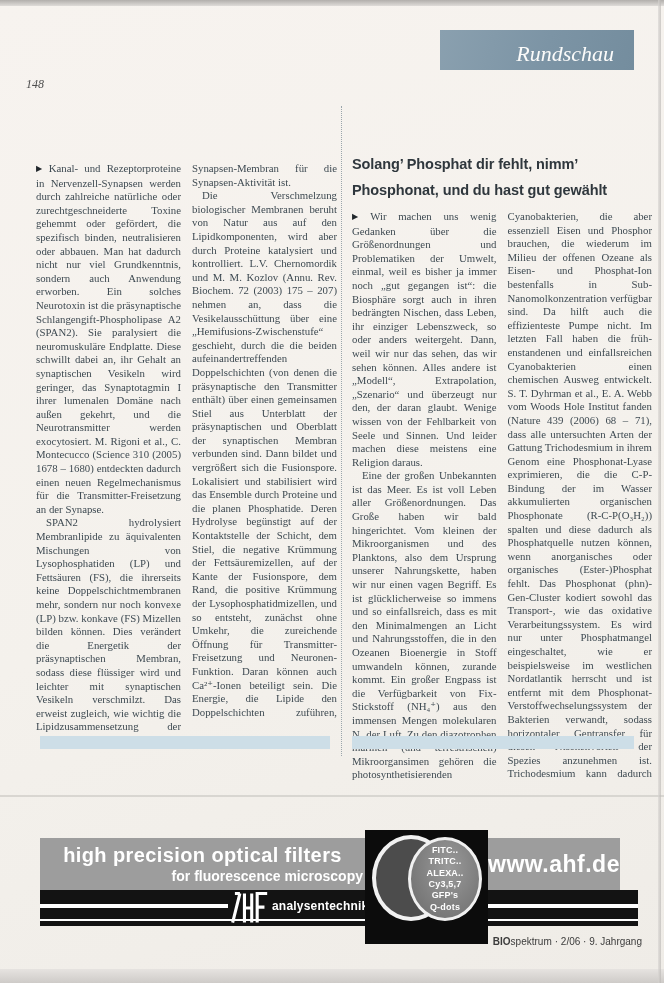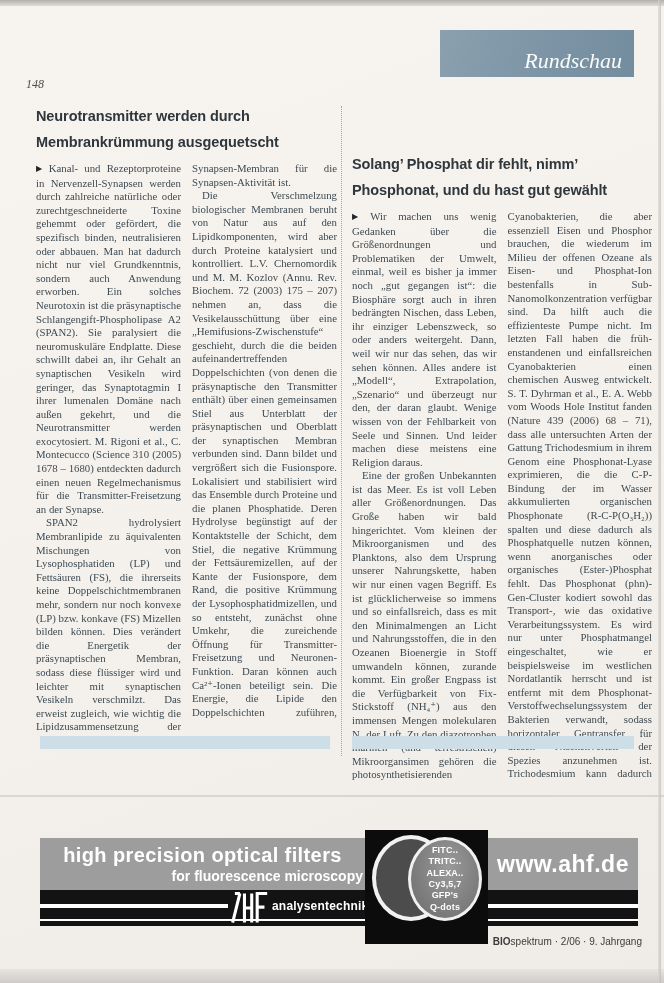--- a/index.html
+++ b/index.html
@@ -16,24 +16,24 @@
   .scan-top{position:absolute;left:0;top:0;width:100%;height:6px;
     background:linear-gradient(#b2afac,#dfdcd9);}
   .scan-bottom{position:absolute;left:0;top:969px;width:100%;height:14px;
     background:linear-gradient(#e6e3e0,#cecbc8);}
   .scan-right{position:absolute;top:0;right:3px;width:3px;height:100%;
     background:linear-gradient(to right,#dad7d4,#b8b5b2);opacity:.65;}
   .scan-line{position:absolute;left:0;top:795px;width:100%;height:2px;
     background:#d4d1cd;opacity:.85;}
   
   .section-banner{
-    position:absolute;left:440px;top:30px;width:194px;height:47px;
+    position:absolute;left:440px;top:30px;width:194px;height:40px;
     background:linear-gradient(105deg,#8aa0af 0%,#7c94a5 55%,#748d9e 100%);
     display:flex;align-items:flex-end;justify-content:flex-end;
-    padding:0 12px 5px 0;box-sizing:border-box;
+    padding:0 20px 5px 0;box-sizing:border-box;
   }
   .section-label{font:italic 22px/1 "Liberation Serif","DejaVu Serif",serif;color:#fbfbfa;}
   .page-number{position:absolute;left:26px;top:78px;
     font:italic 12px/1 "Liberation Serif","DejaVu Serif",serif;color:#4e4e4e;}
   
   .article{position:absolute;top:103px;height:640px;}
   .article-left{left:36px;width:301px;}
   .article-right{left:352px;width:300px;margin-top:48px;}
   .title{
     position:absolute;top:0;left:0;right:0;margin:0;
@@ -52,21 +52,21 @@
     font-family:"DejaVu Sans",sans-serif;position:relative;top:-1px;}
   .end-bar{position:absolute;height:13px;background:#cddee7;top:736px;}
   .end-bar-left{left:40px;width:290px;}
   .end-bar-right{left:352px;width:282px;}
   .divider{position:absolute;left:341px;top:106px;height:650px;width:0;
     border-left:1px dotted #9aa5ab;}
   
   .ad{position:absolute;left:40px;top:830px;width:598px;height:98px;}
   .ad-gray{position:absolute;top:8px;height:52px;background:#9d9d9d;}
   .ad-gray-left{left:0;width:325px;}
-  .ad-gray-right{left:448px;width:150px;display:flex;align-items:center;justify-content:center;}
+  .ad-gray-right{left:448px;width:132px;display:flex;align-items:center;justify-content:center;}
   .ad-headline{margin-top:5px;text-align:center;
     font:700 20px/24px "Liberation Sans","DejaVu Sans",sans-serif;
     color:#fff;letter-spacing:0.4px;}
   .ad-subheadline{text-align:right;padding-right:2px;margin-top:1px;
     font:700 14px/16px "Liberation Sans","DejaVu Sans",sans-serif;color:#fff;}
   .ad-url{font:700 23px/1 "Liberation Sans","DejaVu Sans",sans-serif;color:#fff;letter-spacing:0.5px;}
   .ad-strip{position:absolute;top:60px;height:36px;background:#131313;}
   .ad-strip-left{left:0;width:325px;}
   .ad-strip-right{left:448px;width:150px;}
   .strip-line-a{position:absolute;top:14px;height:4px;background:#fff;}
@@ -97,21 +97,20 @@
 
   <div class="scan-top"></div>
 
   <div class="section-banner">
     <span class="section-label">Rundschau</span>
   </div>
 
   <div class="page-number">148</div>
 
   <section class="article article-left">
-    <h1 class="title">Neurotransmitter werden durch Membrankrümmung ausgequetscht</h1>
     <div class="body">
       <p class="para first"><span class="marker">▶</span><span>Kanal- und Rezeptorproteine in Nervenzell-Synapsen werden durch zahlreiche natürliche oder zurechtgeschneiderte Toxine gehemmt oder gefördert, die spezifisch binden, neutralisieren oder abbauen. Man hat dadurch nicht nur viel Grundkenntnis, sondern auch Anwendung erworben. Ein solches Neurotoxin ist die präsynaptische Schlangengift-Phospholipase A2 (SPAN2). Sie paralysiert die neuromuskuläre Endplatte. Diese schwillt dabei an, ihr Gehalt an synaptischen Vesikeln wird geringer, das Synaptotagmin I ihrer lumenalen Domäne nach außen gekehrt, und die Neurotransmitter werden exocytosiert. M. Rigoni et al., C. Montecucco (Science 310 (2005) 1678 – 1680) entdeckten dadurch einen neuen Regelmechanismus für die Transmitter-Freisetzung an der Synapse.</span></p>
       <p class="para indent">SPAN2 hydrolysiert Membranlipide zu äquivalenten Mischungen von Lysophosphatiden (LP) und Fettsäuren (FS), die ihrerseits keine Doppelschichtmembranen mehr, sondern nur noch konvexe (LP) bzw. konkave (FS) Mizellen bilden können. Dies verändert die Energetik der präsynaptischen Membran, sodass diese flüssiger wird und leichter mit synaptischen Vesikeln verschmilzt. Das erweist zugleich, wie wichtig die Lipidzusammensetzung der Synapsen-Membran für die Synapsen-Aktivität ist.</p>
       <p class="para indent">Die Verschmelzung biologischer Membranen beruht von Natur aus auf den Lipidkomponenten, wird aber durch Proteine katalysiert und kontrolliert. L.V. Chernomordik und M. M. Kozlov (Annu. Rev. Biochem. 72 (2003) 175 – 207) nehmen an, dass die Vesikelausschüttung über eine „Hemifusions-Zwischenstufe“ geschieht, durch die die beiden aufeinandertreffenden Doppelschichten (von denen die präsynaptische den Transmitter enthält) über einen gemeinsamen Stiel aus Unterblatt der präsynaptischen und Oberblatt der synaptischen Membran verbunden sind. Dann bildet und vergrößert sich die Fusionspore. Lokalisiert und stabilisiert wird das Ensemble durch Proteine und die planen Phosphatide. Deren Hydrolyse begünstigt auf der Kontaktstelle der Schicht, dem Stiel, die negative Krümmung der Fettsäuremizellen, auf der Kante der Fusionspore, dem Rand, die positive Krümmung der Lysophosphatidmizellen, und so entsteht, zunächst ohne Umkehr, die zureichende Öffnung für Transmitter-Freisetzung und Neuronen-Funktion. Daran können auch Ca²⁺-Ionen beteiligt sein. Die Energie, die Lipide den Doppelschichten zuführen, bestimmt also die Membran-Dynamik als Ganzes.</p>
     </div>
   </section>
   <div class="end-bar end-bar-left"></div>
 
   <div class="divider"></div>
 

